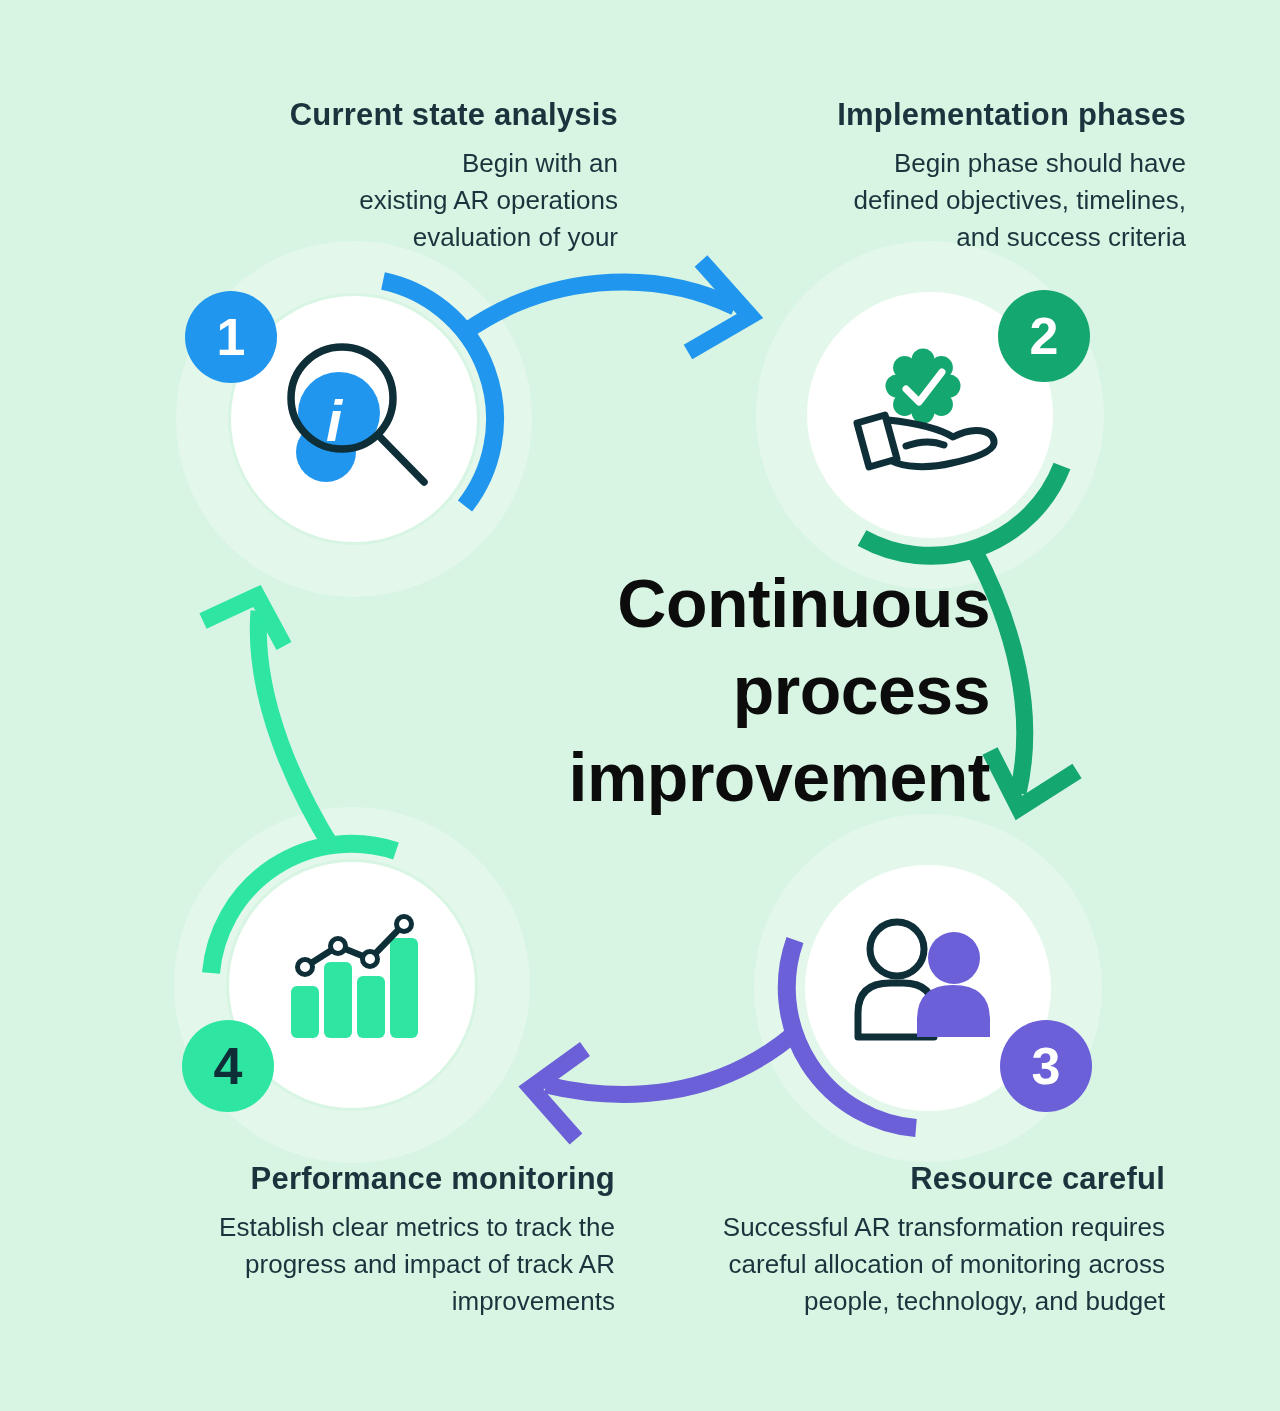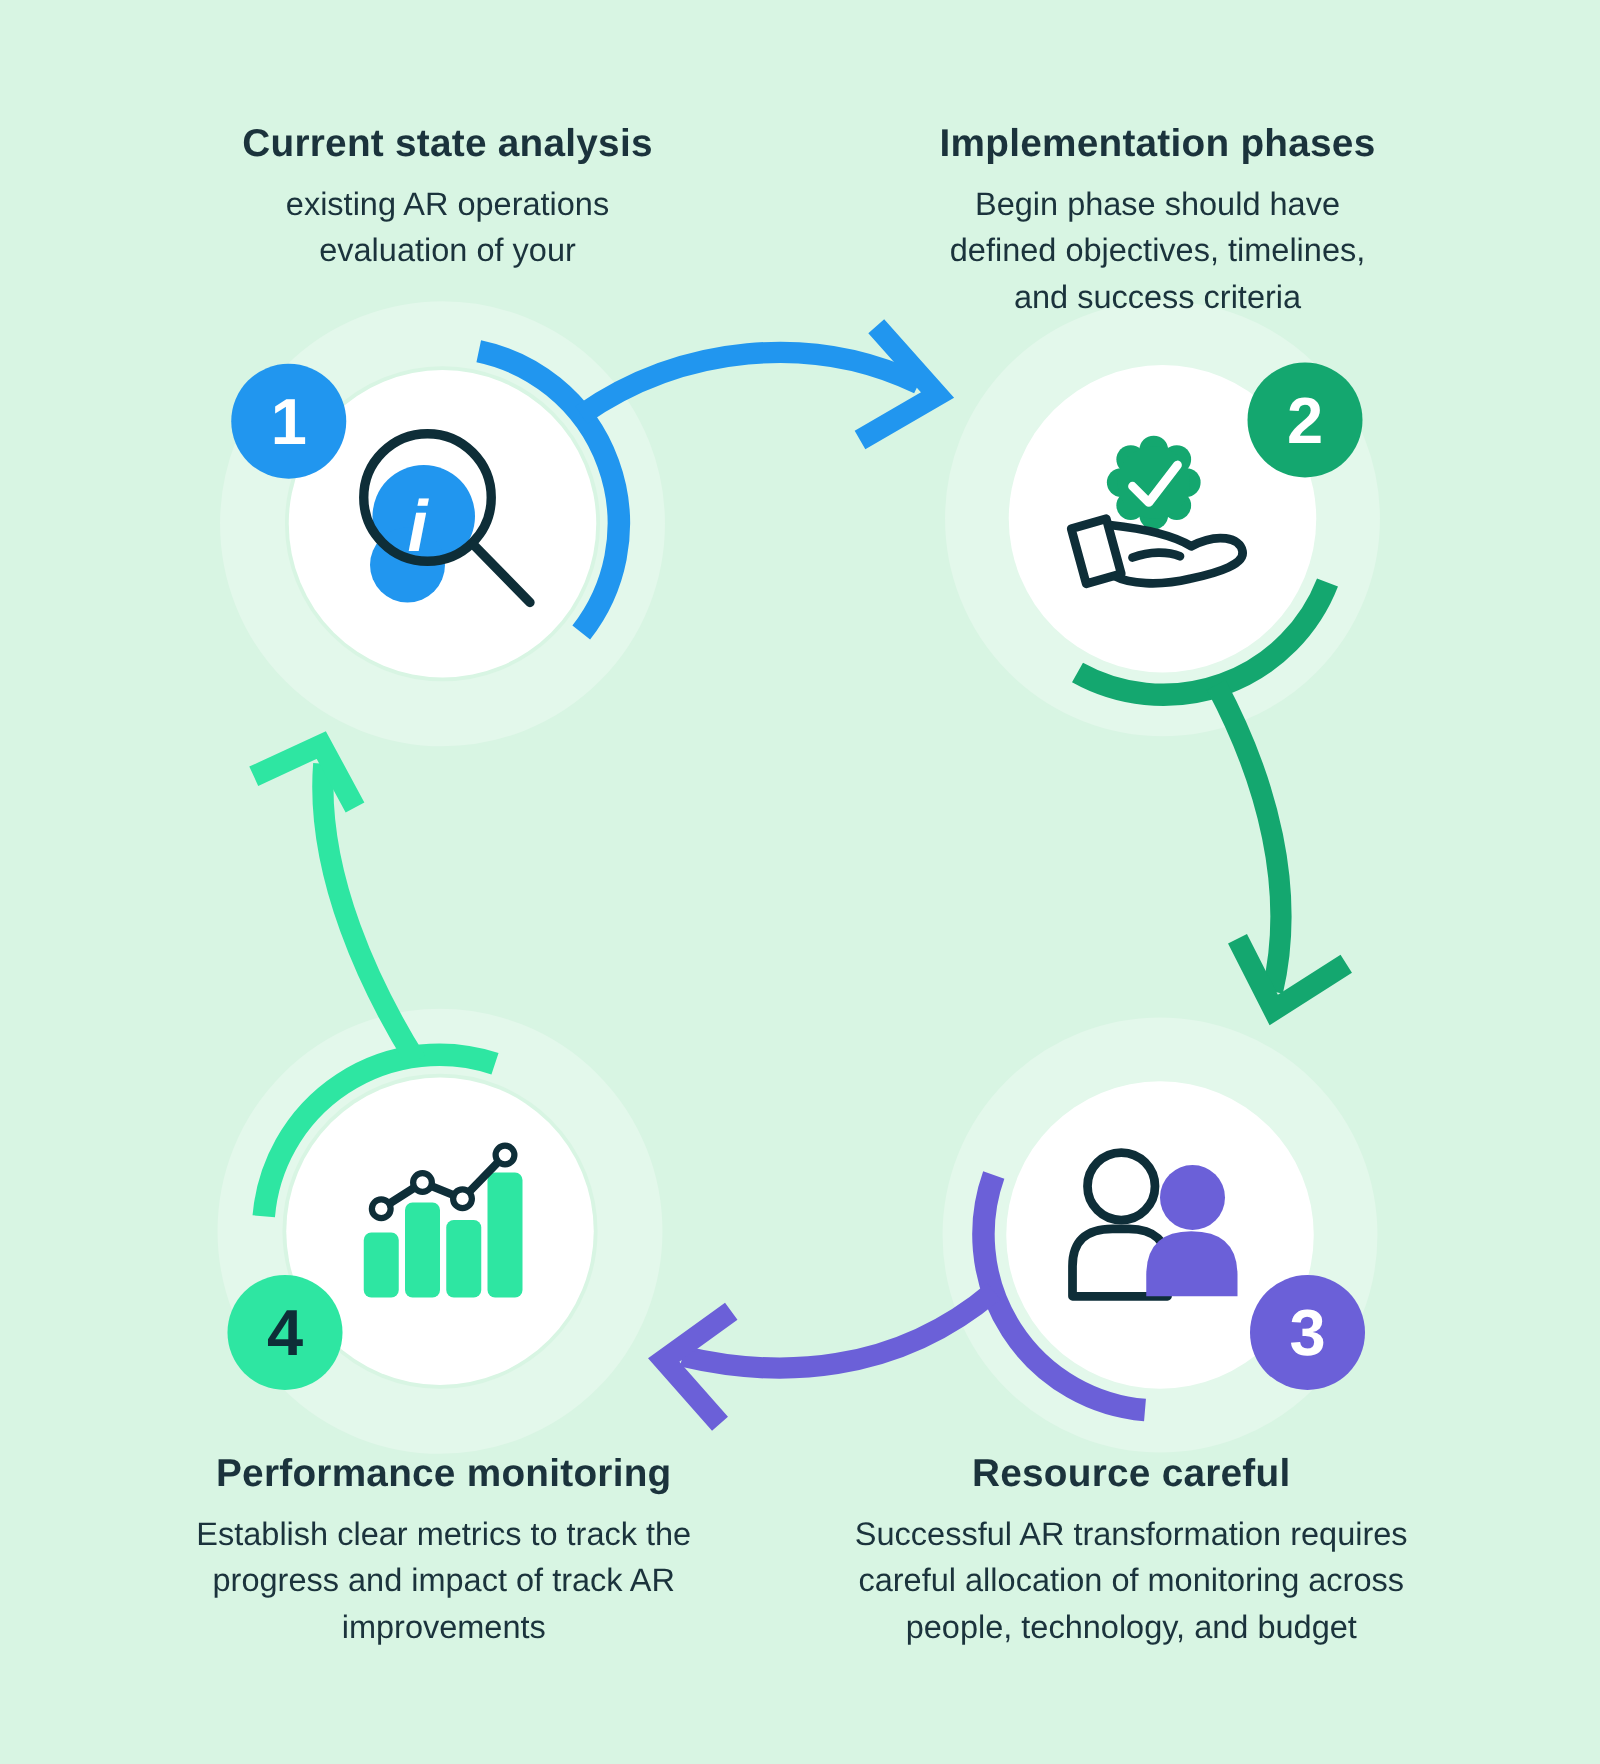--- a/index.html
+++ b/index.html
@@ -4,21 +4,21 @@
 <style>
   html,body{margin:0;padding:0;}
   body{
     width:1280px;height:1411px;
     background:#d8f5e3;
     font-family:"Liberation Sans","DejaVu Sans",sans-serif;
     position:relative;overflow:hidden;
   }
   .canvas{position:absolute;inset:0;width:1280px;height:1411px;}
   svg.art{position:absolute;left:0;top:0;}
-  .txt{position:absolute;text-align:center;color:#1b333c;}
+  .txt{position:absolute;text-align:right;color:#1b333c;}
   .txt .h{font-size:31px;font-weight:700;line-height:38px;margin:0 0 11px 0;letter-spacing:.2px;}
   .txt .p-line{font-size:26px;line-height:37px;white-space:nowrap;}
   .step1-txt{left:98px;top:96px;width:520px;}
   .step2-txt{left:666px;top:96px;width:520px;}
   .step3-txt{left:645px;top:1160px;width:520px;}
   .step4-txt{left:95px;top:1160px;width:520px;}
   .center-title{left:270px;top:560px;width:720px;color:#0c0c0c;}
   .center-title .t-line{font-size:68px;font-weight:700;line-height:87px;letter-spacing:-.5px;}
   svg text{font-family:"Liberation Sans","DejaVu Sans",sans-serif;}
   .badge-num{font-size:52px;font-weight:700;}
@@ -134,31 +134,37 @@
       <text class="badge-num" x="1046" y="1084" text-anchor="middle" fill="#ffffff">3</text>
     </g>
     <g>
       <circle cx="228" cy="1066" r="46" fill="#2ee6a2"></circle>
       <text class="badge-num" x="228" y="1084" text-anchor="middle" fill="#0e2e38">4</text>
     </g>
   </svg>
 
   <div class="txt step1-txt">
     <div class="h">Current state analysis</div>
+    <div class="p-line">Begin with an</div>
     <div class="p-line">existing AR operations</div>
     <div class="p-line">evaluation of your</div>
   </div>
 
   <div class="txt step2-txt">
     <div class="h">Implementation phases</div>
     <div class="p-line">Begin phase should have</div>
     <div class="p-line">defined objectives, timelines,</div>
     <div class="p-line">and success criteria</div>
   </div>
 
+  <div class="txt center-title">
+    <div class="t-line">Continuous</div>
+    <div class="t-line">process</div>
+    <div class="t-line">improvement</div>
+  </div>
 
   <div class="txt step3-txt">
     <div class="h">Resource careful</div>
     <div class="p-line">Successful AR transformation requires</div>
     <div class="p-line">careful allocation of monitoring across</div>
     <div class="p-line">people, technology, and budget</div>
   </div>
 
   <div class="txt step4-txt">
     <div class="h">Performance monitoring</div>

